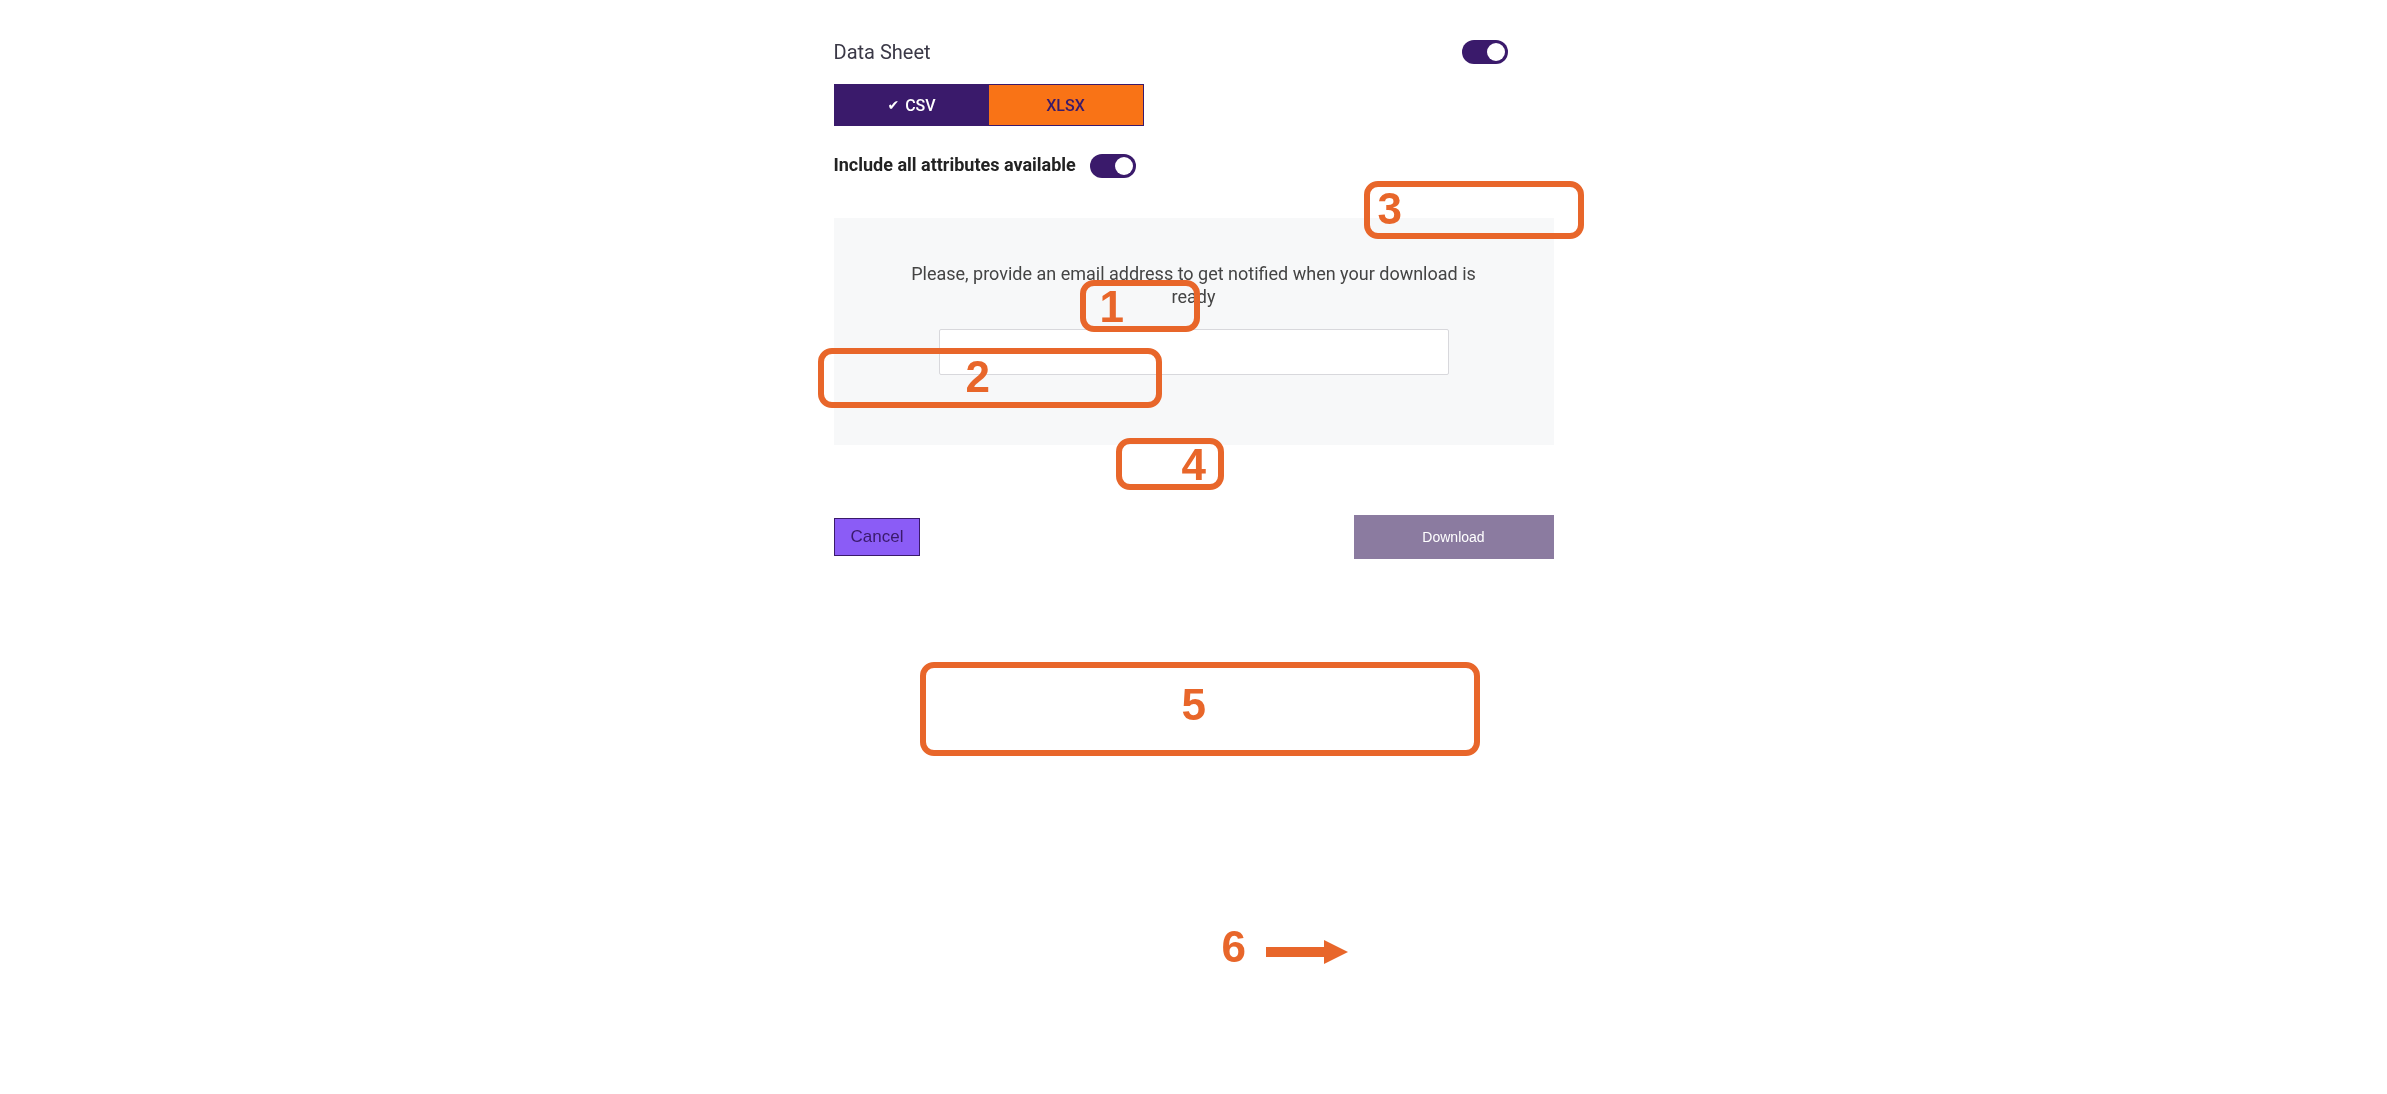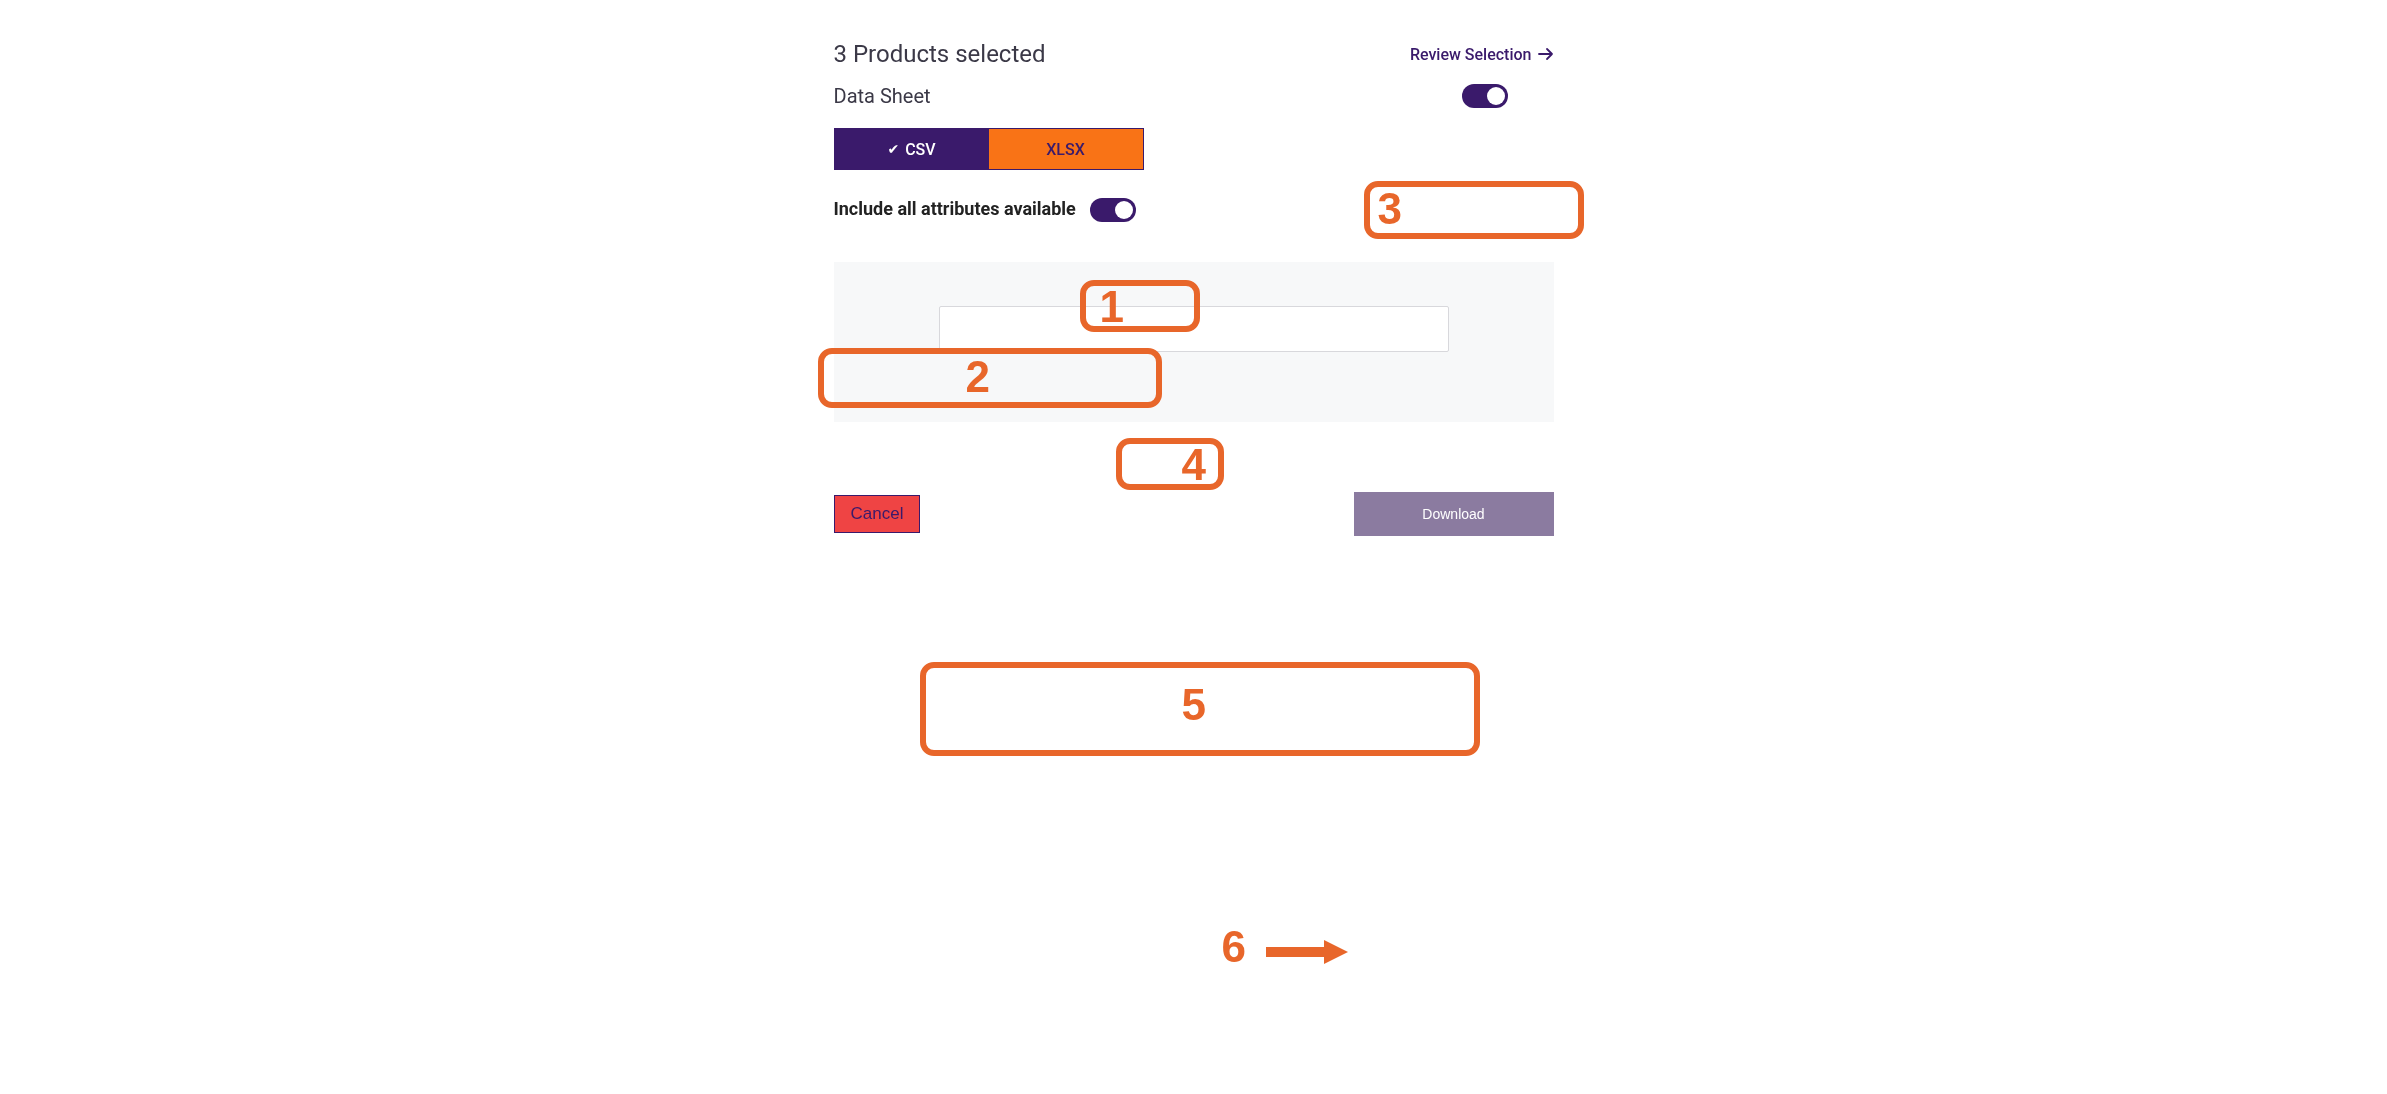--- a/index.html
+++ b/index.html
@@ -136,21 +136,21 @@
       outline:none;
     }
     .footer-row {
       display:flex;
       justify-content:space-between;
       align-items:center;
       margin-top: 70px;
     }
     .cancel-btn {
       border:1px solid #3a1a6b;
-      background:#ef4444;
+      background:#8b5cf6;
       color:#3a1a6b;
       padding: 8px 16px;
       font-size:17px;
       cursor:pointer;
     }
     .download-btn {
       background:#8b7ba0;
       color:#fff;
       border:none;
       padding: 14px 0;
@@ -178,29 +178,20 @@
       position:absolute;
       pointer-events:none;
     }
   </style>
 </head>
 <body>
 
 <div class="modal">
 
 
-  <div class="summary-row">
-    <div class="products-selected">3 Products selected</div>
-    <div class="review-link">
-      <span>Review Selection</span>
-      <svg class="arrow-icon-svg" width="16" height="14" viewBox="0 0 16 14" fill="none">
-        <path d="M1 7 H14 M9 2 L14 7 L9 12" stroke="#3a1a6b" stroke-width="1.8" stroke-linecap="round" stroke-linejoin="round"></path>
-      </svg>
-    </div>
-  </div>
 
   <div class="toggle-row">
     <div class="toggle-col">
       <span class="toggle-label">Data Sheet</span>
       <span style="flex:1"></span>
       <span class="toggle on">
           <span class="knob"></span>
         </span>
       <span style="width:30px"></span>
     </div>
@@ -217,20 +208,21 @@
   </div>
 
   <div class="attr-row">
     <span class="attr-label">Include all attributes available</span>
     <span class="toggle on">
         <span class="knob"></span>
       </span>
   </div>
 
   <div class="email-panel">
+    <div class="email-text">Please, provide an email address to get notified when your download is ready</div>
     <input class="email-input" type="text" style="">
   </div>
 
   <div class="footer-row">
     <button class="cancel-btn">Cancel</button>
     <button class="download-btn">Download</button>
   </div>
 
   <div class="callout" style="top:240px; left:246px; width:120px; height:52px;"></div>
   <div class="callout-num" style="top:242px; left:266px;">1</div>

